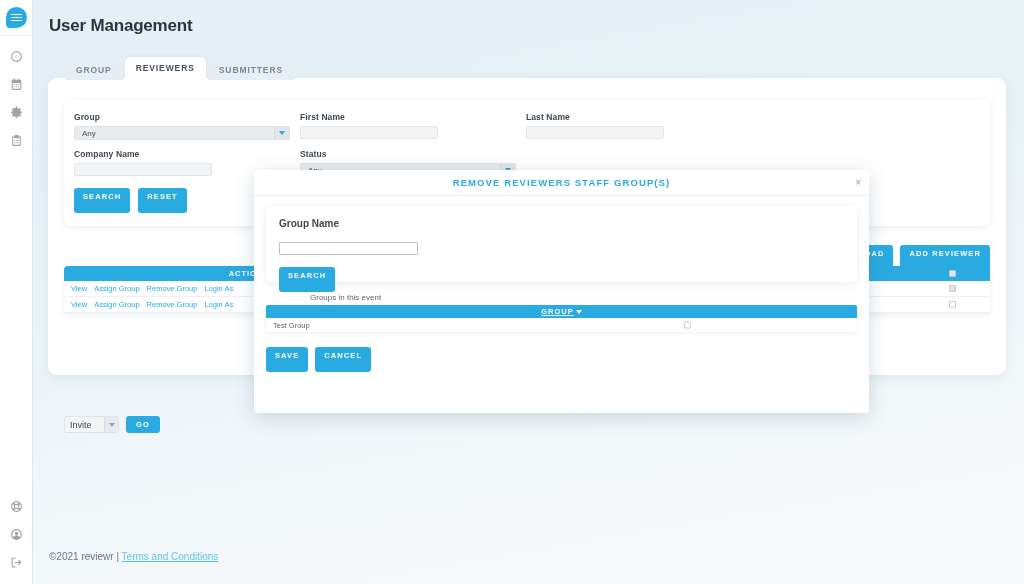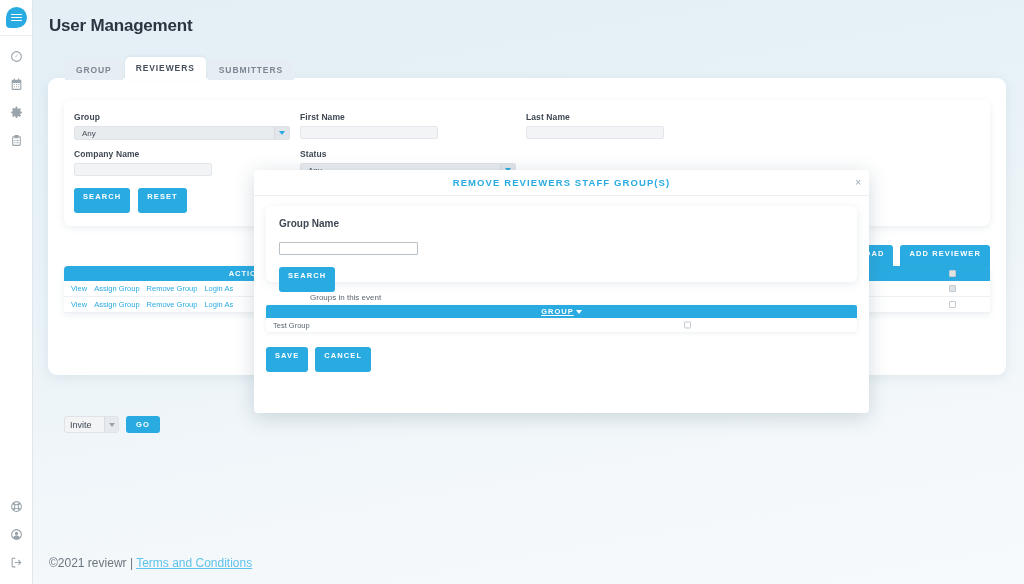--- a/index.html
+++ b/index.html
@@ -364,22 +364,22 @@
 
   #modal-footer {
     margin-top: 15px;
     display: flex;
     gap: 7px;
   }
 
   
   #footer {
     position: absolute;
-    left: 16px; bottom: 14px;
-    font-size: 12px;
+    left: 16px; bottom: 22px;
+    font-size: 10px;
     color: #6b7680;
   }
   #footer a {
     color: #5fc3ea;
     text-decoration: underline;
   }
 </style>
 </head>
 <body>
 

